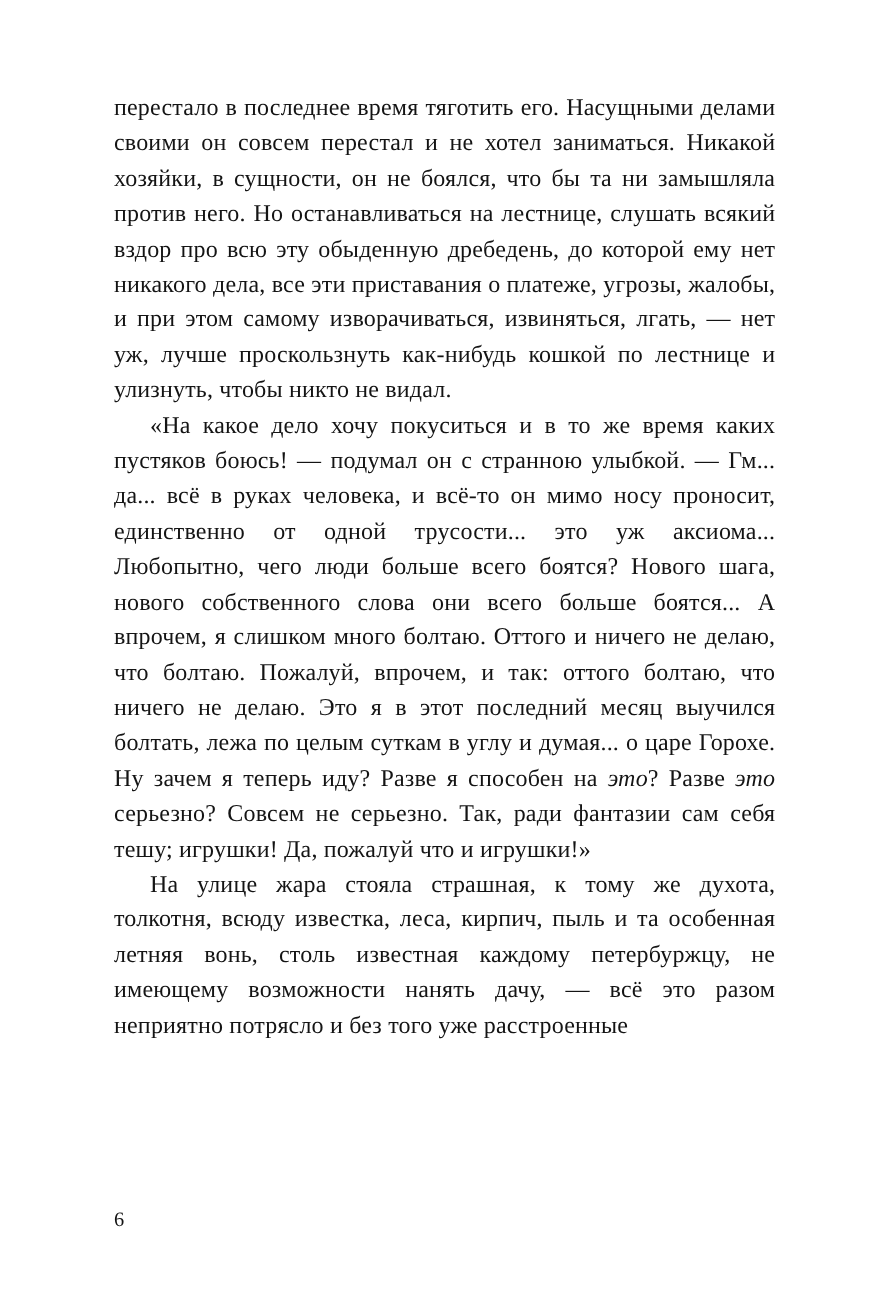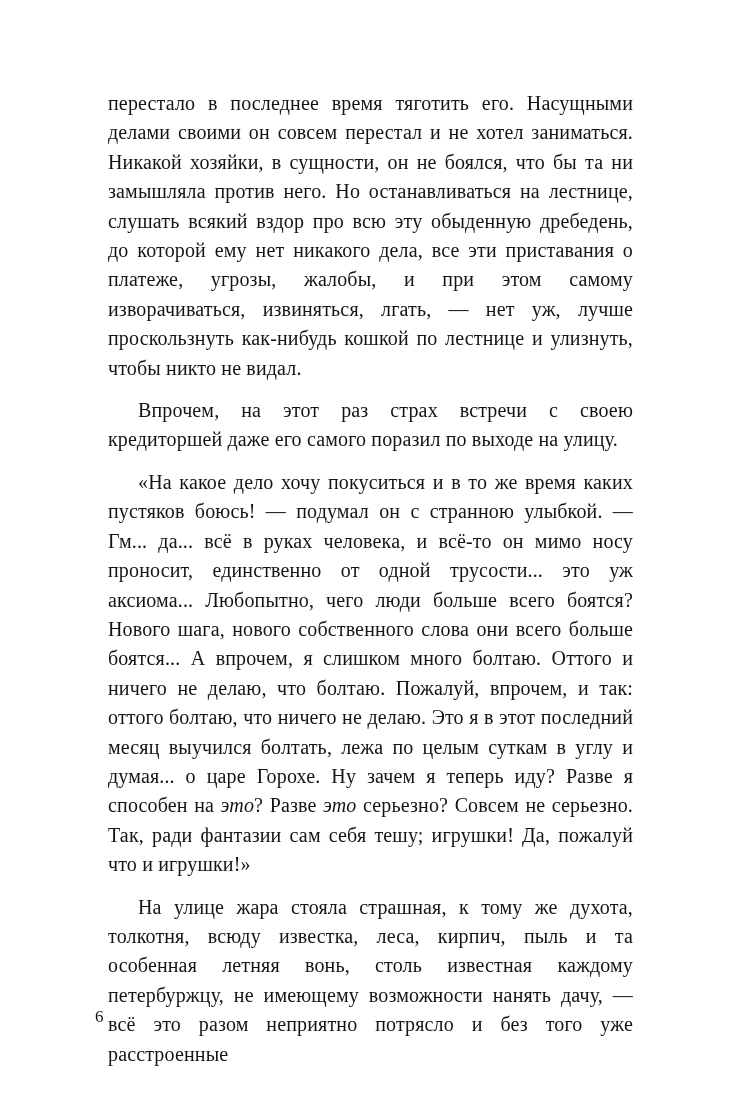--- a/index.html
+++ b/index.html
@@ -23,21 +23,21 @@
       top: 76px;
       color: #141414;
       font-size: 20px;
       line-height: 29.4px;
       text-align: justify;
       letter-spacing: 0.15px;
       hyphens: auto;
       -webkit-hyphens: auto;
     }
     .text-block p {
-      margin: 13px;
+      margin: 0;
       padding: 0;
     }
     .text-block p.indent {
       text-indent: 30px;
     }
     .text-block em {
     }
     .page-number {
       position: absolute;
       left: 95px;
@@ -46,18 +46,17 @@
       font-size: 17px;
       line-height: 22px;
     }
   </style>
 </head>
 <body>
 
 <div class="page">
   <div class="text-block">
     <p>перестало в последнее время тяготить его. Насущными делами своими он совсем перестал и не хотел заниматься. Никакой хозяйки, в сущности, он не боялся, что бы та ни замышляла против него. Но останавливаться на лестнице, слушать всякий вздор про всю эту обыденную дребедень, до которой ему нет никакого дела, все эти приставания о платеже, угрозы, жалобы, и при этом самому изворачиваться, извиняться, лгать, — нет уж, лучше проскользнуть как-нибудь кошкой по лестнице и улизнуть, чтобы никто не видал.</p>
-    <p class="indent">Впрочем, на этот раз страх встречи с своею кредиторшей даже его самого поразил по выходе на улицу.</p>
     <p class="indent">«На какое дело хочу покуситься и в то же время каких пустяков боюсь! — подумал он с странною улыбкой. — Гм... да... всё в руках человека, и всё-то он мимо носу проносит, единственно от одной трусости... это уж аксиома... Любопытно, чего люди больше всего боятся? Нового шага, нового собственного слова они всего больше боятся... А впрочем, я слишком много болтаю. Оттого и ничего не делаю, что болтаю. Пожалуй, впрочем, и так: оттого болтаю, что ничего не делаю. Это я в этот последний месяц выучился болтать, лежа по целым суткам в углу и думая... о царе Горохе. Ну зачем я теперь иду? Разве я способен на <em>это</em>? Разве <em>это</em> серьезно? Совсем не серьезно. Так, ради фантазии сам себя тешу; игрушки! Да, пожалуй что и игрушки!»</p>
     <p class="indent">На улице жара стояла страшная, к тому же духота, толкотня, всюду известка, леса, кирпич, пыль и та особенная летняя вонь, столь известная каждому петербуржцу, не имеющему возможности нанять дачу, — всё это разом неприятно потрясло и без того уже расстроенные</p>
   </div>
   <div class="page-number">6</div>
 </div>
 
 </body></html>

